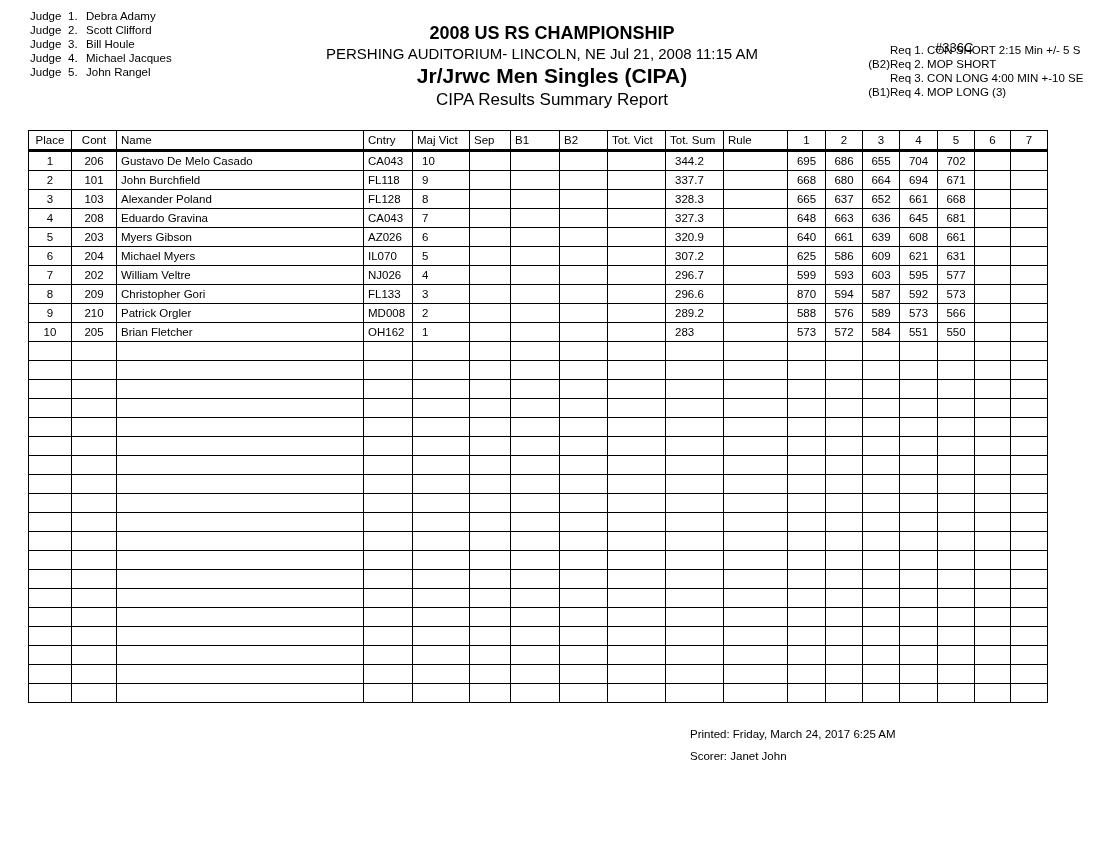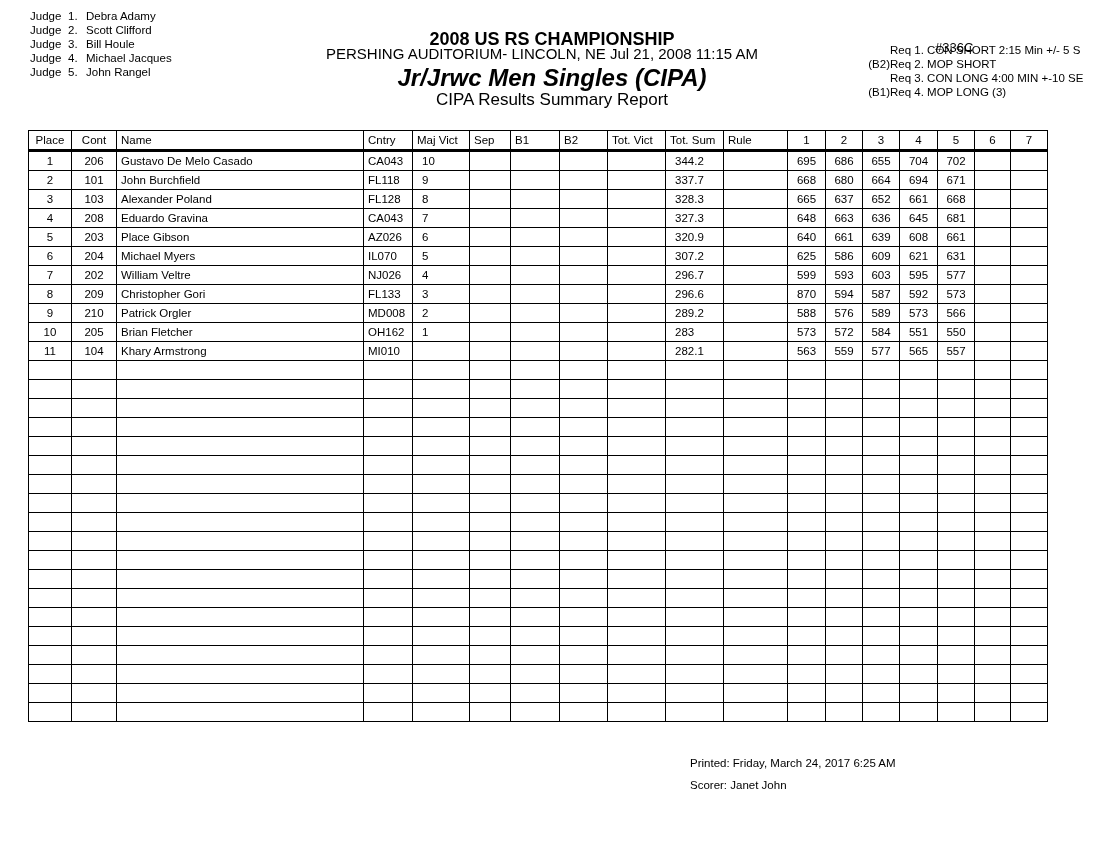--- a/index.html
+++ b/index.html
@@ -1,35 +1,35 @@
 <!DOCTYPE html>
 <html><head>
 <meta charset="utf-8">
 <style>
   html, body { margin:0; padding:0; background:#ffffff; }
   body { width:1100px; height:850px; position:relative; overflow:hidden; font-family:"Liberation Sans", sans-serif; color:#000; }
   .judges { position:absolute; left:30px; top:9px; font-size:11.5px; line-height:14px; }
   .judges .row span.lbl { display:inline-block; width:38px; }
   .judges .row span.num { display:inline-block; width:18px; }
   .center { position:absolute; left:0; width:1100px; text-align:center; }
-  .title { top:23px; font-size:18px; font-weight:bold; left:252px; width:600px;margin-top:6px; }
+  .title { top:23px; font-size:18px; font-weight:bold; left:252px; width:600px; }
   .venue { top:45px; font-size:15px; left:242px; width:600px; }
-  .event { top:64px; font-size:24px; font-weight:bold; left:252px; width:600px;font-style:italic; }
+  .event { top:64px; font-size:21px; font-weight:bold; left:252px; width:600px; }
   .report { top:90px; font-size:17px; left:252px; width:600px; }
   .code { position:absolute; top:40px; left:935px; font-size:13px; font-weight:normal; }
   .reqs { position:absolute; left:862px; top:43px; font-size:11.5px; line-height:14px; white-space:nowrap; }
   .reqs .prefix { display:inline-block; width:28px;text-align:right; }
   table.grid { position:absolute; left:28px; top:130px; border-collapse:collapse; table-layout:fixed; font-size:11.5px; }
   table.grid td, table.grid th { border:1px solid #000; height:18px; padding:0; overflow:hidden; white-space:nowrap; font-weight:normal; }
   table.grid thead th { border-bottom:3px solid #000; text-align:left; padding-left:4px; }
   table.grid thead th.ctr { text-align:center; padding-left:0; }
   table.grid td.ctr { text-align:center; }
   table.grid td.lft { text-align:left; padding-left:4px; }
   table.grid td.pad { padding-left:9px; }
-  .footer { position:absolute; left:690px; font-size:11.5px;margin-top:29px; }
+  .footer { position:absolute; left:690px; font-size:11.5px; }
 </style>
 </head>
 <body>
 
 <div class="judges">
   <div class="row"><span class="lbl">Judge</span><span class="num">1.</span><span>Debra Adamy</span></div>
   <div class="row"><span class="lbl">Judge</span><span class="num">2.</span><span>Scott Clifford</span></div>
   <div class="row"><span class="lbl">Judge</span><span class="num">3.</span><span>Bill Houle</span></div>
   <div class="row"><span class="lbl">Judge</span><span class="num">4.</span><span>Michael Jacques</span></div>
   <div class="row"><span class="lbl">Judge</span><span class="num">5.</span><span>John Rangel</span></div>
@@ -169,21 +169,21 @@
         <td class="ctr">663</td>
         <td class="ctr">636</td>
         <td class="ctr">645</td>
         <td class="ctr">681</td>
         <td class="ctr"></td>
         <td class="ctr"></td>
       </tr>
       <tr>
         <td class="ctr">5</td>
         <td class="ctr">203</td>
-        <td class="lft">Place Gibson</td>
+        <td class="lft">Myers Gibson</td>
         <td class="lft">AZ026</td>
         <td class="pad">6</td>
         <td class="lft"></td>
         <td class="lft"></td>
         <td class="lft"></td>
         <td class="lft"></td>
         <td class="pad">320.9</td>
         <td class="lft"></td>
         <td class="ctr">640</td>
         <td class="ctr">661</td>
@@ -283,40 +283,20 @@
         <td class="lft"></td>
         <td class="lft"></td>
         <td class="lft"></td>
         <td class="pad">283</td>
         <td class="lft"></td>
         <td class="ctr">573</td>
         <td class="ctr">572</td>
         <td class="ctr">584</td>
         <td class="ctr">551</td>
         <td class="ctr">550</td>
-        <td class="ctr"></td>
-        <td class="ctr"></td>
-      </tr>
-      <tr>
-        <td class="ctr">11</td>
-        <td class="ctr">104</td>
-        <td class="lft">Khary Armstrong</td>
-        <td class="lft">MI010</td>
-        <td class="pad"></td>
-        <td class="lft"></td>
-        <td class="lft"></td>
-        <td class="lft"></td>
-        <td class="lft"></td>
-        <td class="pad">282.1</td>
-        <td class="lft"></td>
-        <td class="ctr">563</td>
-        <td class="ctr">559</td>
-        <td class="ctr">577</td>
-        <td class="ctr">565</td>
-        <td class="ctr">557</td>
         <td class="ctr"></td>
         <td class="ctr"></td>
       </tr>
       <tr>
         <td></td>
         <td></td>
         <td></td>
         <td></td>
         <td></td>
         <td></td>

